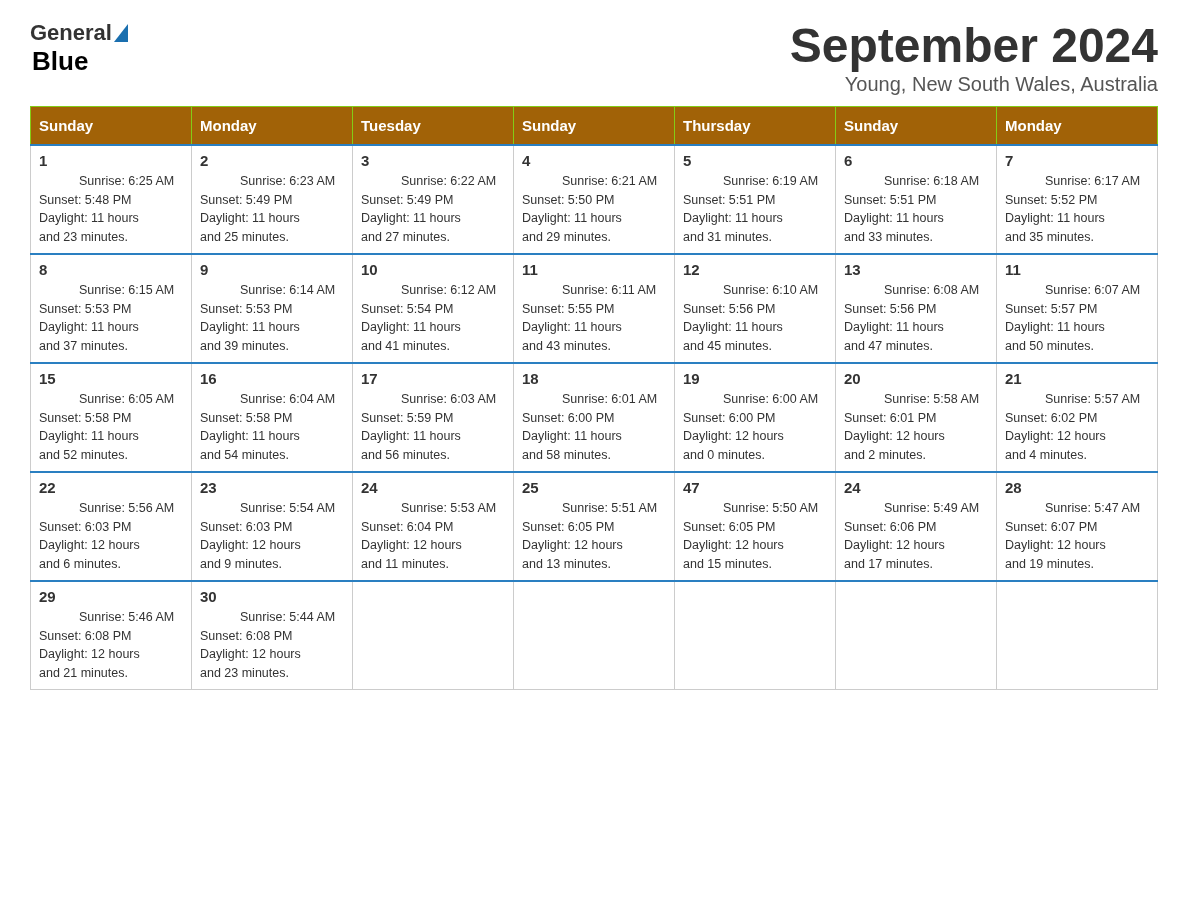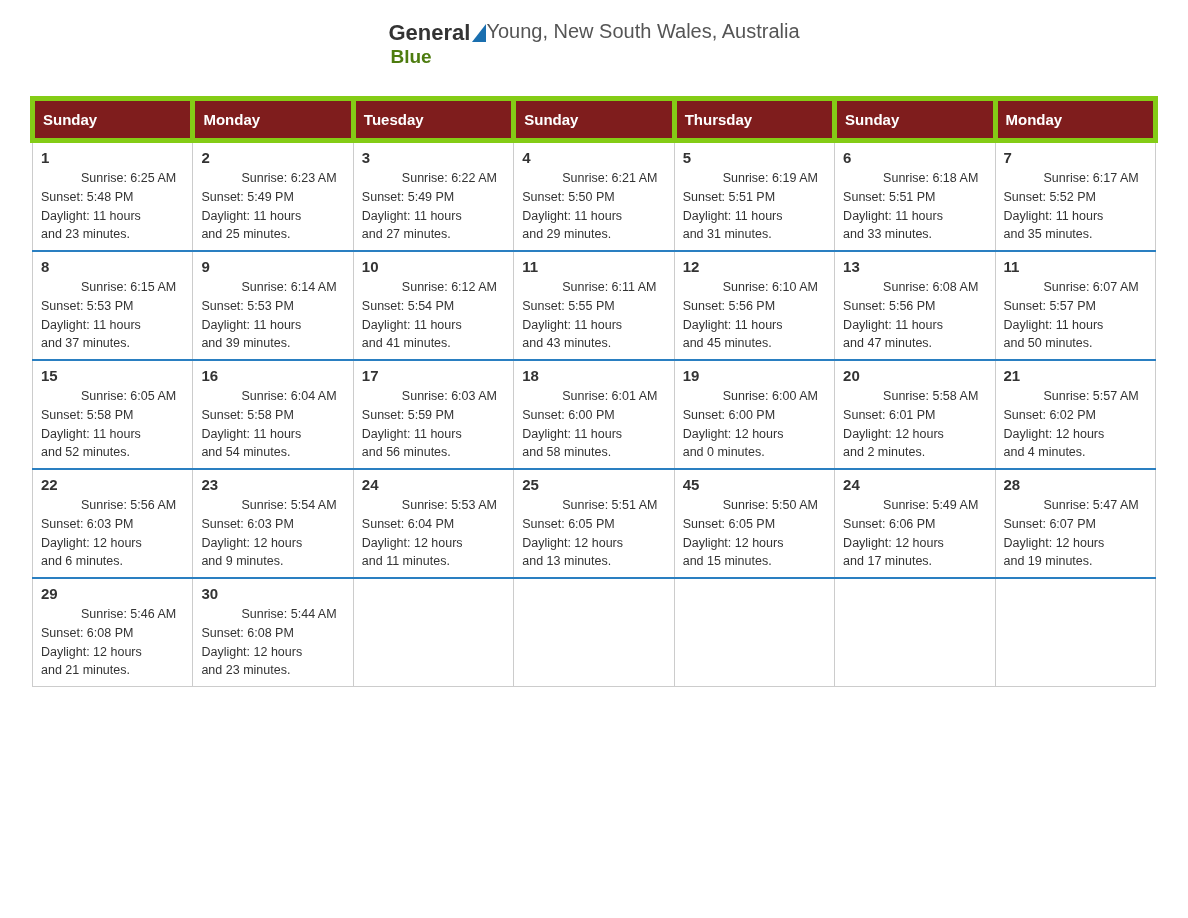--- a/index.html
+++ b/index.html
@@ -5,33 +5,33 @@
     * { box-sizing: border-box; margin: 0; padding: 0; }
     body {
       font-family: Arial, sans-serif;
       background: #fff;
       width: 1188px;
       min-height: 918px;
       padding: 20px 30px;
     }
     .header {
       display: flex;
-      justify-content: center;
+      justify-content: space-between;
       align-items: flex-start;
-      margin-bottom: 28px;
+      margin-bottom: 10px;
     }
     .logo-text-general {
       font-size: 22px;
       font-weight: bold;
       color: #333;
     }
     .logo-text-blue {
-      font-size: 19px;
+      font-size: 26px;
       font-weight: bold;
-      color: #4d7c0f;
+      color: #000000;
     }
     .logo-triangle {
       width: 0;
       height: 0;
       border-left: 14px solid transparent;
       border-bottom: 18px solid #1a6faf;
       margin-left: 2px;
       margin-bottom: 0;
       display: inline-block;
       vertical-align: bottom;
@@ -49,27 +49,27 @@
       font-size: 20px;
       font-weight: normal;
       color: #555;
     }
     .calendar {
       width: 100%;
       border-collapse: collapse;
       margin-top: 8px;
     }
     .calendar th {
-      background-color: #7f1d1d;
+      background-color: #a16207;
       color: #fff;
       font-size: 15px;
       font-weight: bold;
       padding: 10px 8px;
       text-align: left;
-      border: 5px solid #84cc16;
+      border: 1px solid #84cc16;
     }
     .calendar td {
       vertical-align: top;
       border: 1px solid #ccc;
       padding: 6px 8px;
       width: calc(100% / 7);
       font-size: 13px;
       color: #333;
       min-height: 100px;
     }
@@ -117,20 +117,21 @@
   <div class="logo-wrapper">
     <div class="logo-line1">
       <span class="logo-text-general">General</span>
       <span class="logo-triangle"></span>
     </div>
     <div class="logo-line2">
       <span class="logo-text-blue">Blue</span>
     </div>
   </div>
   <div class="title-block">
+    <h1>September 2024</h1>
     <h2>Young, New South Wales, Australia</h2>
   </div>
 </div>
 
 <table class="calendar">
   <thead>
     <tr>
     <th>Sunday</th>
         <th>Monday</th>
         <th>Tuesday</th>
@@ -166,21 +167,21 @@
         <td><span class="day-number">18</span><span class="day-info">Sunrise: 6:01 AM<br>Sunset: 6:00 PM<br>Daylight: 11 hours<br>and 58 minutes.</span></td>
         <td><span class="day-number">19</span><span class="day-info">Sunrise: 6:00 AM<br>Sunset: 6:00 PM<br>Daylight: 12 hours<br>and 0 minutes.</span></td>
         <td><span class="day-number">20</span><span class="day-info">Sunrise: 5:58 AM<br>Sunset: 6:01 PM<br>Daylight: 12 hours<br>and 2 minutes.</span></td>
         <td><span class="day-number">21</span><span class="day-info">Sunrise: 5:57 AM<br>Sunset: 6:02 PM<br>Daylight: 12 hours<br>and 4 minutes.</span></td>
       </tr>
       <tr>
         <td><span class="day-number">22</span><span class="day-info">Sunrise: 5:56 AM<br>Sunset: 6:03 PM<br>Daylight: 12 hours<br>and 6 minutes.</span></td>
         <td><span class="day-number">23</span><span class="day-info">Sunrise: 5:54 AM<br>Sunset: 6:03 PM<br>Daylight: 12 hours<br>and 9 minutes.</span></td>
         <td><span class="day-number">24</span><span class="day-info">Sunrise: 5:53 AM<br>Sunset: 6:04 PM<br>Daylight: 12 hours<br>and 11 minutes.</span></td>
         <td><span class="day-number">25</span><span class="day-info">Sunrise: 5:51 AM<br>Sunset: 6:05 PM<br>Daylight: 12 hours<br>and 13 minutes.</span></td>
-        <td><span class="day-number">45</span><span class="day-info">Sunrise: 5:50 AM<br>Sunset: 6:05 PM<br>Daylight: 12 hours<br>and 15 minutes.</span></td>
+        <td><span class="day-number">47</span><span class="day-info">Sunrise: 5:50 AM<br>Sunset: 6:05 PM<br>Daylight: 12 hours<br>and 15 minutes.</span></td>
         <td><span class="day-number">24</span><span class="day-info">Sunrise: 5:49 AM<br>Sunset: 6:06 PM<br>Daylight: 12 hours<br>and 17 minutes.</span></td>
         <td><span class="day-number">28</span><span class="day-info">Sunrise: 5:47 AM<br>Sunset: 6:07 PM<br>Daylight: 12 hours<br>and 19 minutes.</span></td>
       </tr>
       <tr>
         <td><span class="day-number">29</span><span class="day-info">Sunrise: 5:46 AM<br>Sunset: 6:08 PM<br>Daylight: 12 hours<br>and 21 minutes.</span></td>
         <td><span class="day-number">30</span><span class="day-info">Sunrise: 5:44 AM<br>Sunset: 6:08 PM<br>Daylight: 12 hours<br>and 23 minutes.</span></td>
         <td class="empty-cell"></td>
         <td class="empty-cell"></td>
         <td class="empty-cell"></td>
         <td class="empty-cell"></td>

